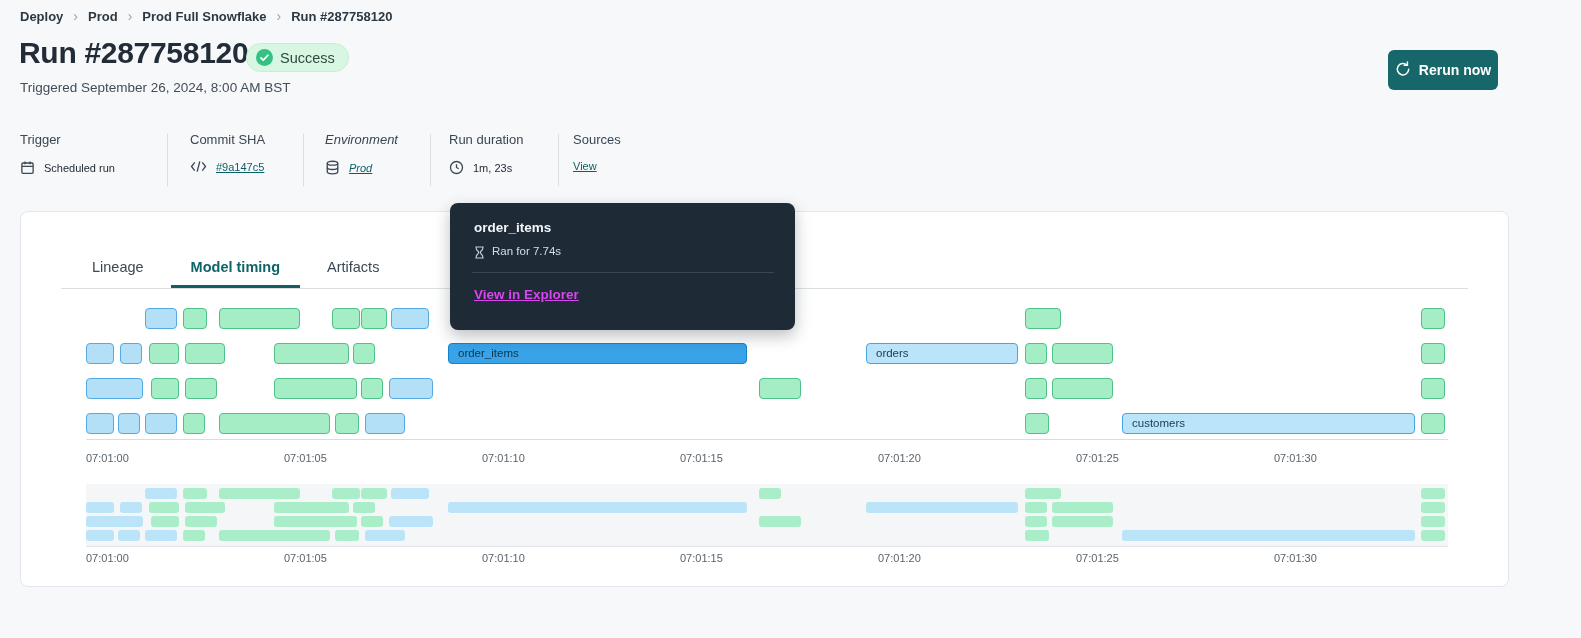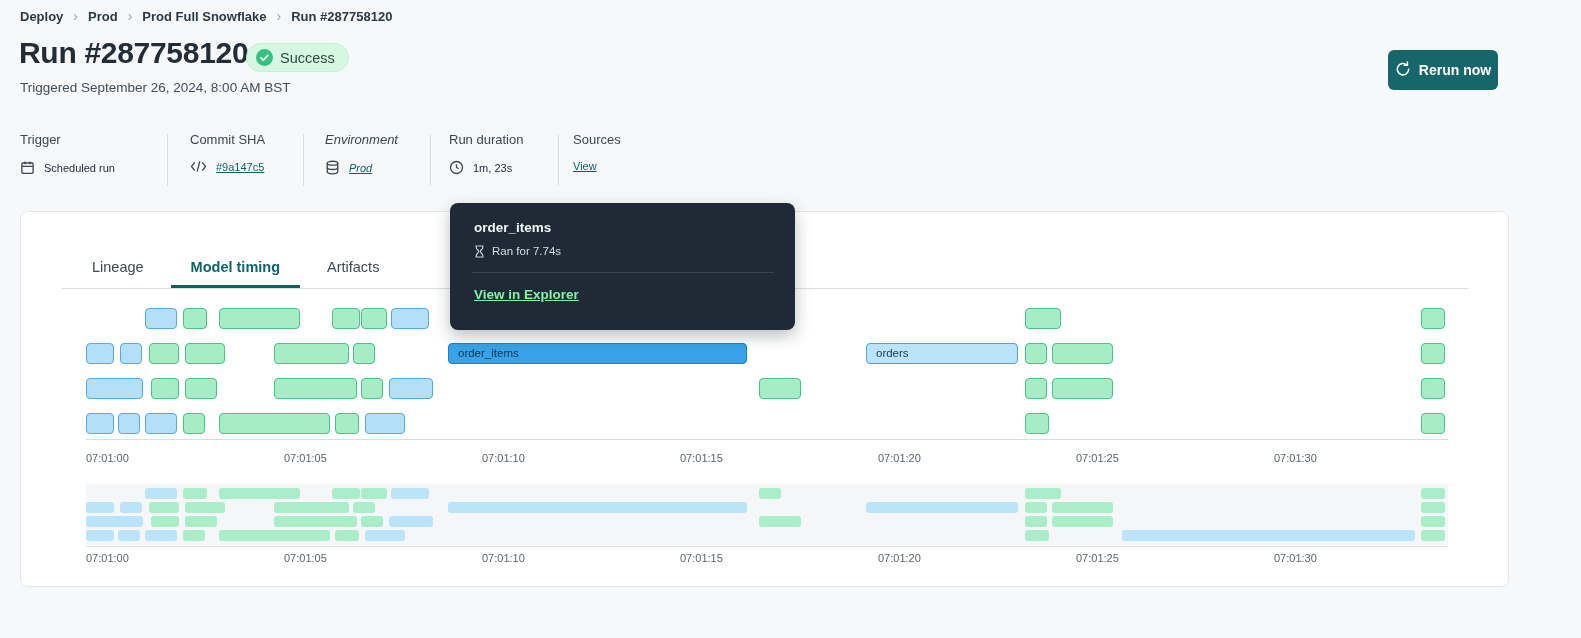--- a/index.html
+++ b/index.html
@@ -41,21 +41,21 @@
   .tick { position:absolute; font-size:11px; color:#59646d; }
   .gantt-mini { position:absolute; left:65px; top:272px; width:1362px; height:63px; background:#f4f6f8; border-bottom:1px solid #e0e4e8; }
   .bar-mini { position:absolute; height:11px; border-radius:3px; }
 
   
   .tooltip { position:absolute; left:450px; top:203px; width:345px; height:127px; background:#1f2a37; border-radius:8px; z-index:5; box-shadow:0 6px 16px rgba(16,24,32,.28); padding:17px 22px 0 24px; color:#d6dde3; }
   .tt-title { font-size:13.5px; font-weight:700; color:#f4f7f9; margin-bottom:8px; }
   .tt-row { display:flex; align-items:center; gap:7px; font-size:11.5px; line-height:16px; color:#d6dde3; }
   .tt-row .ticon { color:#c2cbd3; display:inline-flex; }
   .tt-divider { height:1px; background:#3a4654; margin:13px 0 12px -2px; width:302px; }
-  .tt-link { font-size:13.5px; font-weight:700; color:#86efac; text-decoration:underline; cursor:pointer; display:inline-block; }
+  .tt-link { font-size:13.5px; font-weight:700; color:#d946ef; text-decoration:underline; cursor:pointer; display:inline-block; }
 </style>
 </head>
 <body>
 
 <nav class="breadcrumb" id="breadcrumb">
     <span class="crumb">Deploy</span>
     <span class="sep">›</span>
     <span class="crumb">Prod</span>
     <span class="sep">›</span>
     <span class="crumb">Prod Full Snowflake</span>
@@ -184,20 +184,21 @@
       <div class="bar-main" style="left: 966px; top: 70px; width: 61px; background: rgb(165, 237, 196); border-color: rgb(79, 194, 137);"></div>
       <div class="bar-main" style="left: 1335px; top: 70px; width: 24px; background: rgb(165, 237, 196); border-color: rgb(79, 194, 137);"></div>
       <div class="bar-main" style="left: 0px; top: 105px; width: 28px; background: rgb(179, 223, 247); border-color: rgb(85, 170, 228);"></div>
       <div class="bar-main" style="left: 32px; top: 105px; width: 22px; background: rgb(179, 223, 247); border-color: rgb(85, 170, 228);"></div>
       <div class="bar-main" style="left: 59px; top: 105px; width: 32px; background: rgb(179, 223, 247); border-color: rgb(85, 170, 228);"></div>
       <div class="bar-main" style="left: 97px; top: 105px; width: 22px; background: rgb(165, 237, 196); border-color: rgb(79, 194, 137);"></div>
       <div class="bar-main" style="left: 133px; top: 105px; width: 111px; background: rgb(165, 237, 196); border-color: rgb(79, 194, 137);"></div>
       <div class="bar-main" style="left: 249px; top: 105px; width: 24px; background: rgb(165, 237, 196); border-color: rgb(79, 194, 137);"></div>
       <div class="bar-main" style="left: 279px; top: 105px; width: 40px; background: rgb(179, 223, 247); border-color: rgb(85, 170, 228);"></div>
       <div class="bar-main" style="left: 939px; top: 105px; width: 24px; background: rgb(165, 237, 196); border-color: rgb(79, 194, 137);"></div>
+      <div class="bar-main" style="left: 1036px; top: 105px; width: 293px; background: rgb(185, 228, 250); border-color: rgb(71, 165, 229);">customers</div>
       <div class="bar-main" style="left: 1335px; top: 105px; width: 24px; background: rgb(165, 237, 196); border-color: rgb(79, 194, 137);"></div>
     </div>
   <div class="axis-line"></div>
   <div id="ticks-main">
       <span class="tick" style="left: 65px; top: 240px;">07:01:00</span>
       <span class="tick" style="left: 263px; top: 240px;">07:01:05</span>
       <span class="tick" style="left: 461px; top: 240px;">07:01:10</span>
       <span class="tick" style="left: 659px; top: 240px;">07:01:15</span>
       <span class="tick" style="left: 857px; top: 240px;">07:01:20</span>
       <span class="tick" style="left: 1055px; top: 240px;">07:01:25</span>
@@ -251,21 +252,21 @@
       <span class="tick" style="left: 461px; top: 340px;">07:01:10</span>
       <span class="tick" style="left: 659px; top: 340px;">07:01:15</span>
       <span class="tick" style="left: 857px; top: 340px;">07:01:20</span>
       <span class="tick" style="left: 1055px; top: 340px;">07:01:25</span>
       <span class="tick" style="left: 1253px; top: 340px;">07:01:30</span>
     </div>
 </section>
 
 <div class="tooltip">
   <div class="tt-title">order_items</div>
-  <div class="tt-row" style="margin-top:2px;">
+  <div class="tt-row" style="margin-top:2px;align-items:flex-end;">
     <span class="ticon" id="tt-hourglass">
         <svg width="11" height="13" viewBox="0 0 12 14" fill="none" stroke="currentColor" stroke-width="1.3">
           <path d="M1.5 1h9M1.5 13h9M2.5 1v1.8c0 2 2.6 2.6 2.6 4.2 0 1.6-2.6 2.2-2.6 4.2V13M9.5 1v1.8c0 2-2.6 2.6-2.6 4.2 0 1.6 2.6 2.2 2.6 4.2V13"></path>
         </svg>
       </span>
     <span>Ran for 7.74s</span>
   </div>
   <div class="tt-divider"></div>
   <a class="tt-link">View in Explorer</a>
 </div>

